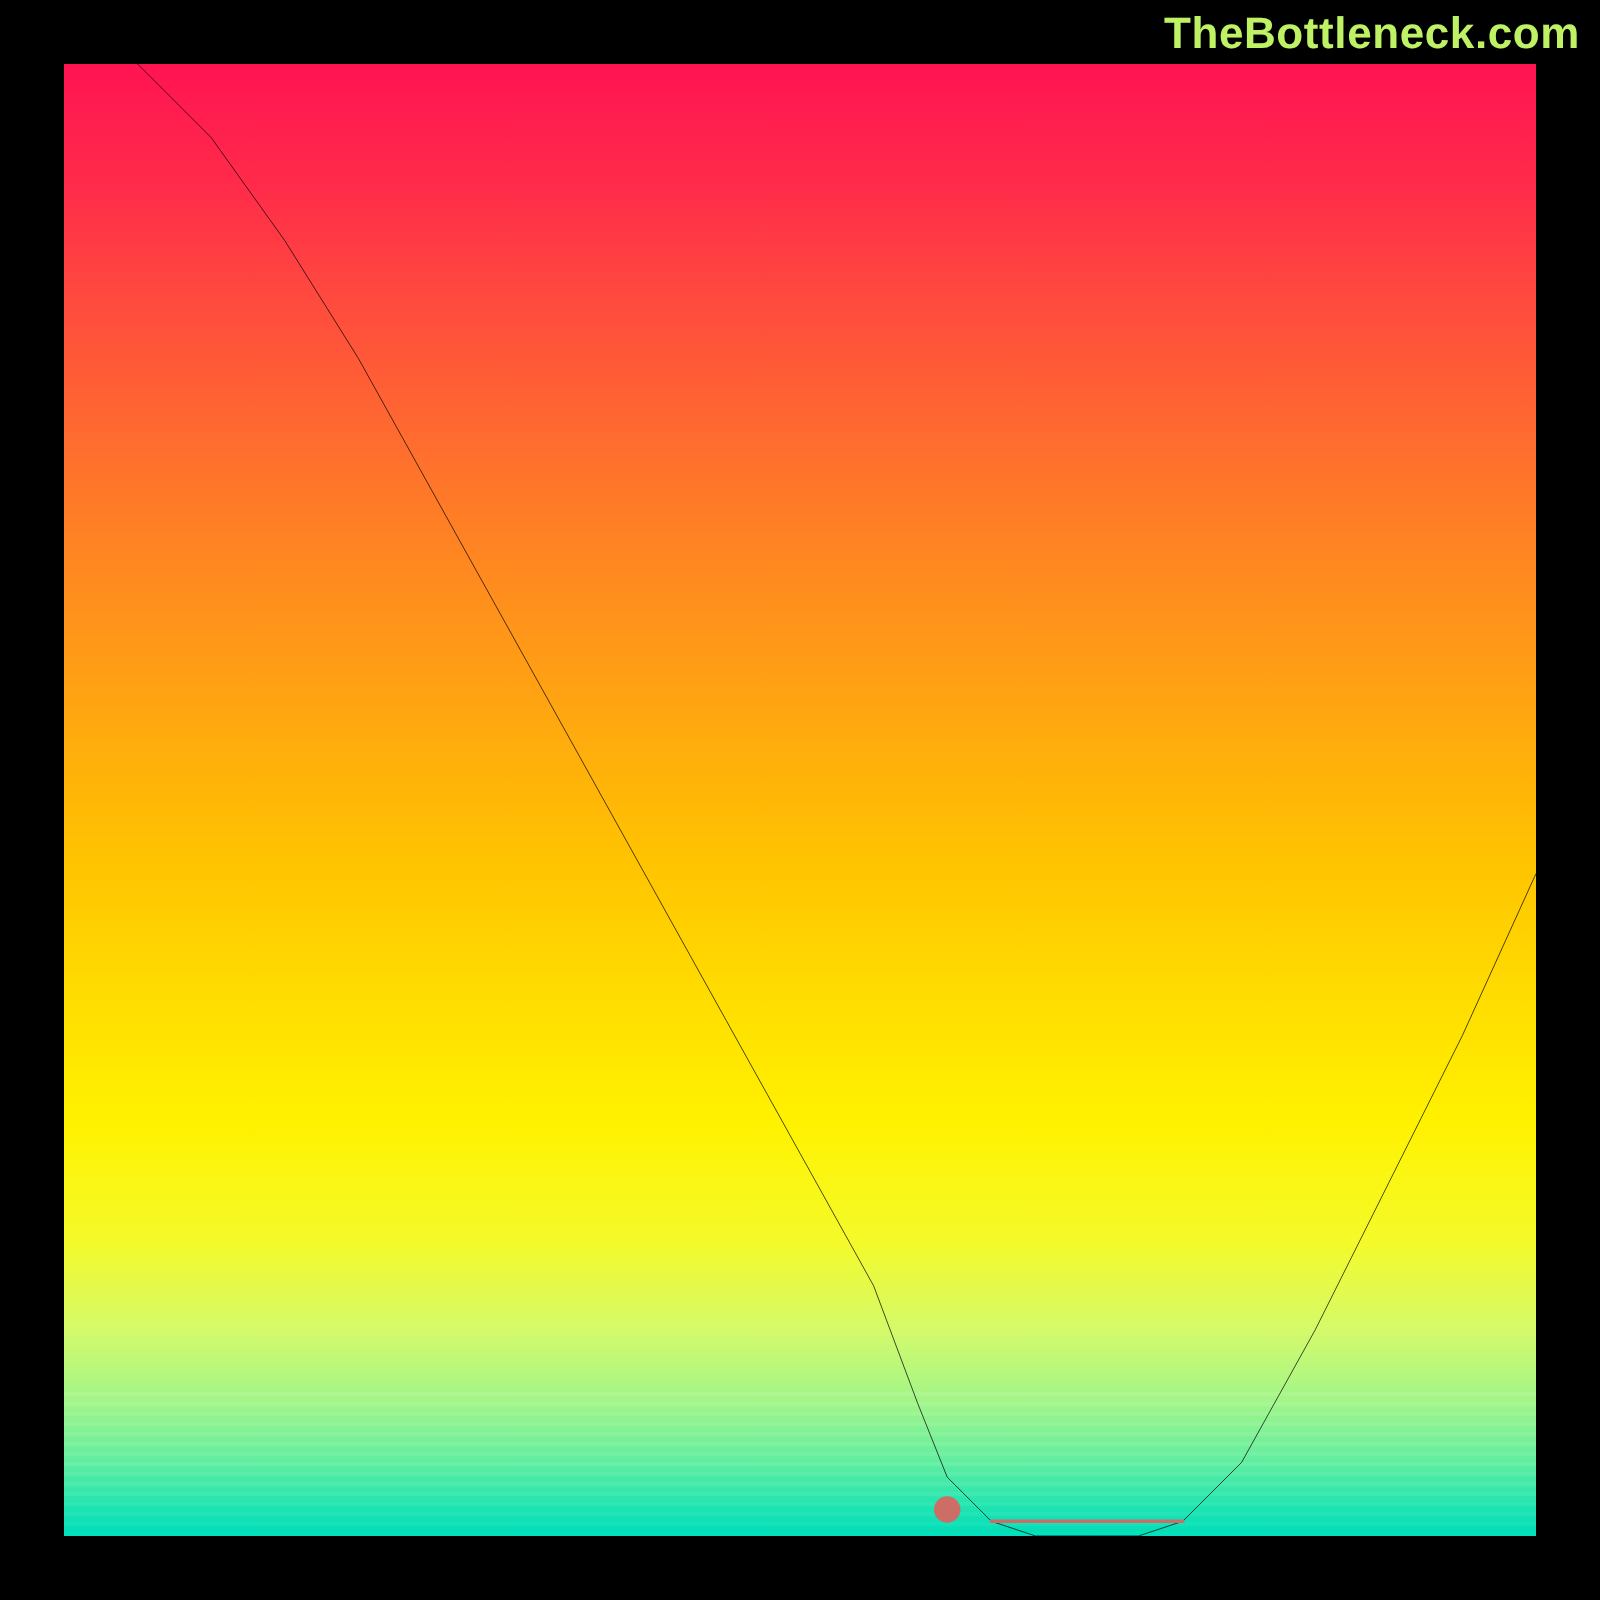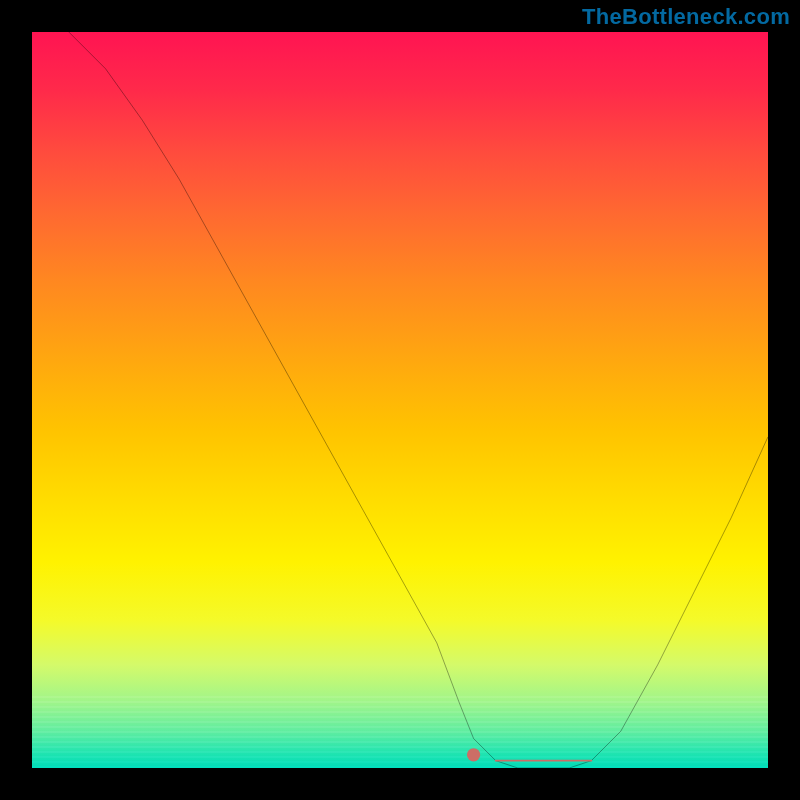--- a/index.html
+++ b/index.html
@@ -14,21 +14,21 @@
   .frame {
     position: relative;
     width: 800px;
     height: 800px;
     background: #000;
   }
   .watermark {
     position: absolute;
     top: 4px;
     right: 10px;
-    color: #0369a1;
+    color: #bef264;
     font-size: 22px;
     font-weight: 600;
     letter-spacing: 0.3px;
     z-index: 5;
   }
   .plot-area {
     position: absolute;
     left: 32px;
     top: 32px;
     width: 736px;

